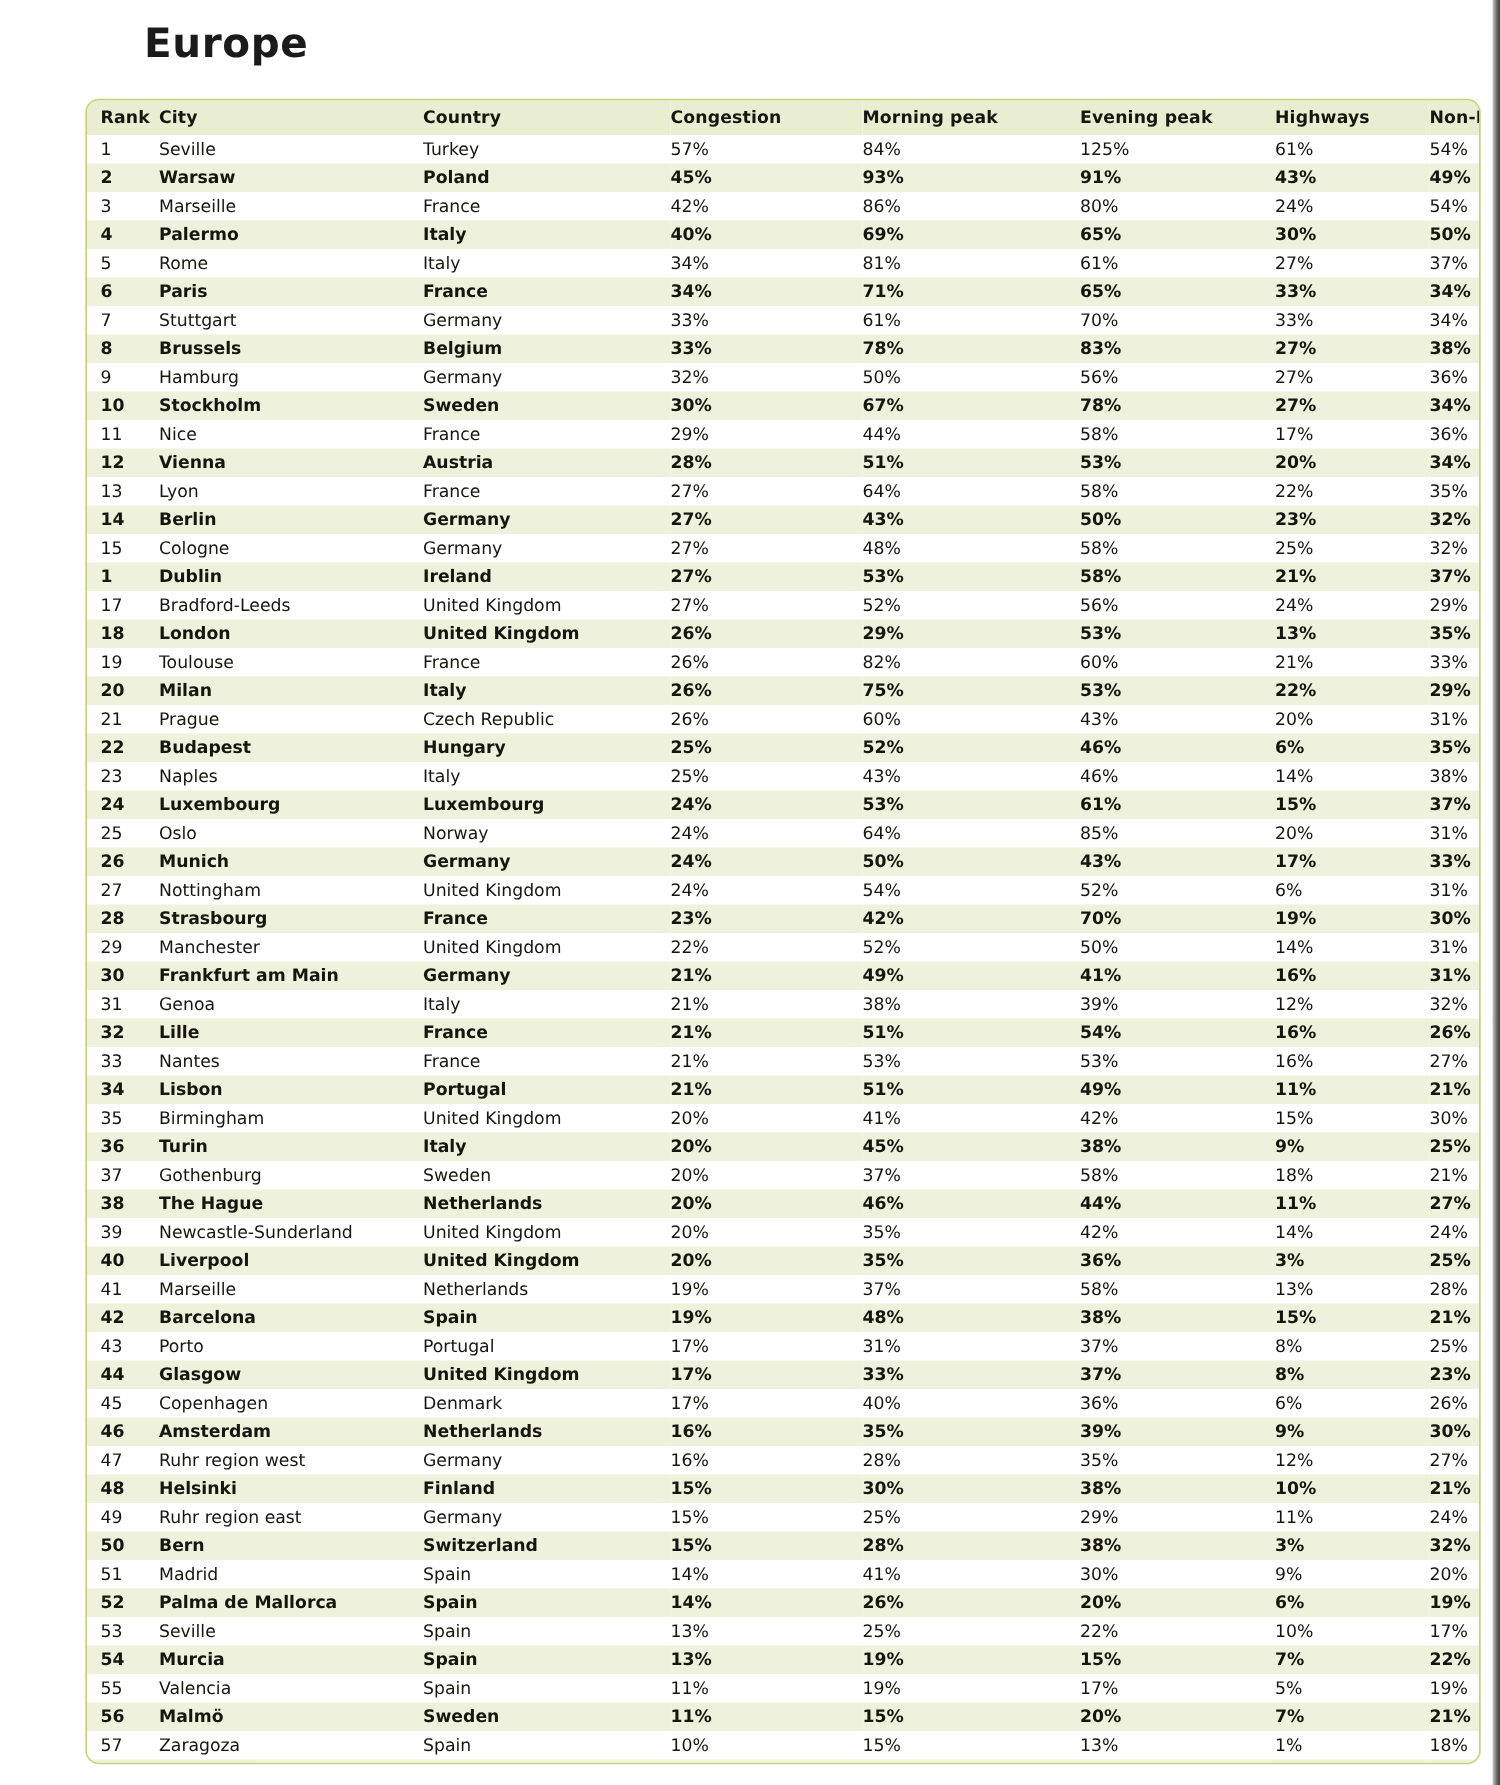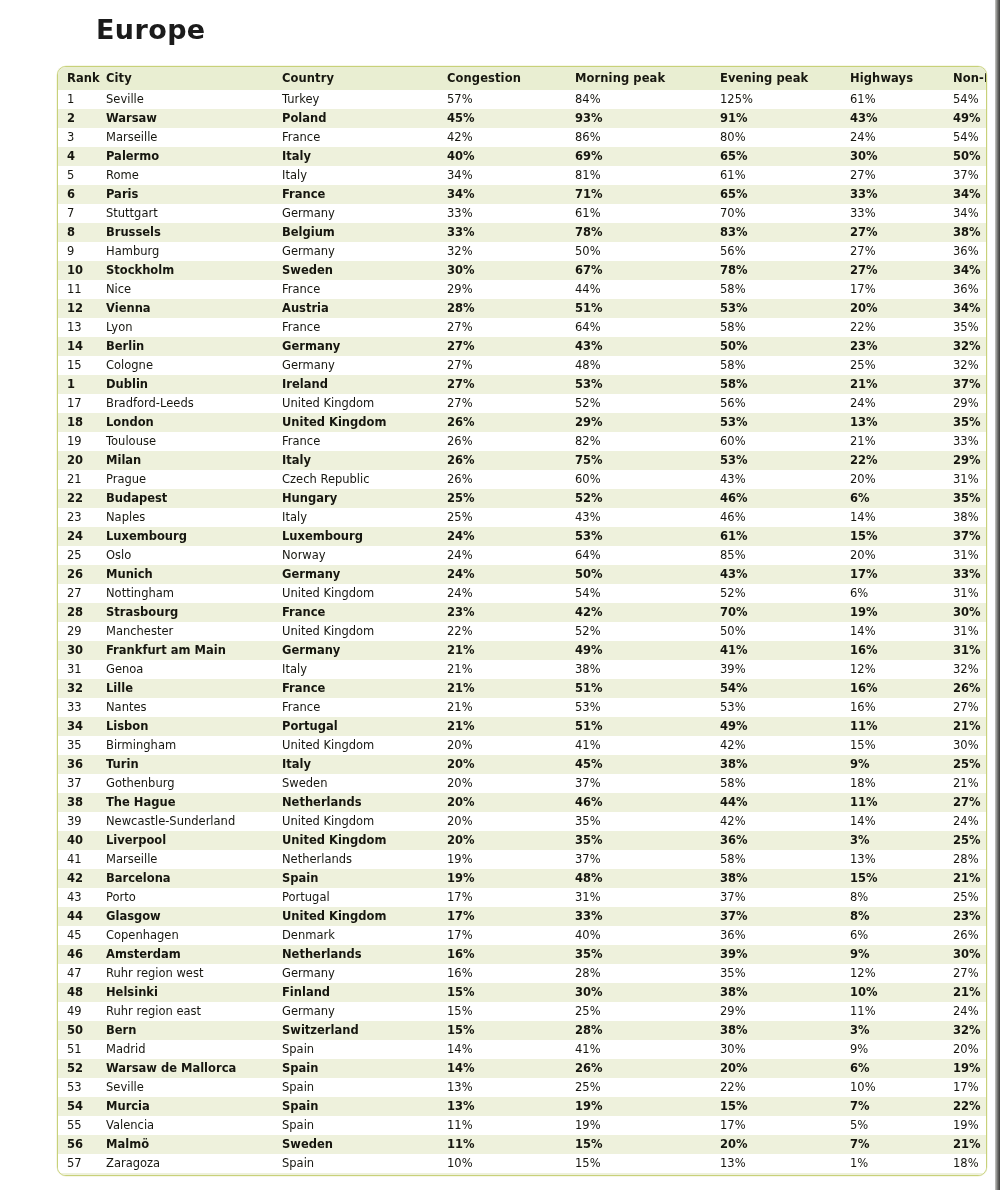--- a/index.html
+++ b/index.html
@@ -626,21 +626,21 @@
             <td>Madrid</td>
             <td>Spain</td>
             <td>14%</td>
             <td>41%</td>
             <td>30%</td>
             <td>9%</td>
             <td>20%</td>
           </tr>
           <tr class="even">
             <td>52</td>
-            <td>Warsaw de Mallorca</td>
+            <td>Palma de Mallorca</td>
             <td>Spain</td>
             <td>14%</td>
             <td>26%</td>
             <td>20%</td>
             <td>6%</td>
             <td>19%</td>
           </tr>
           <tr class="odd">
             <td>53</td>
             <td>Seville</td>

